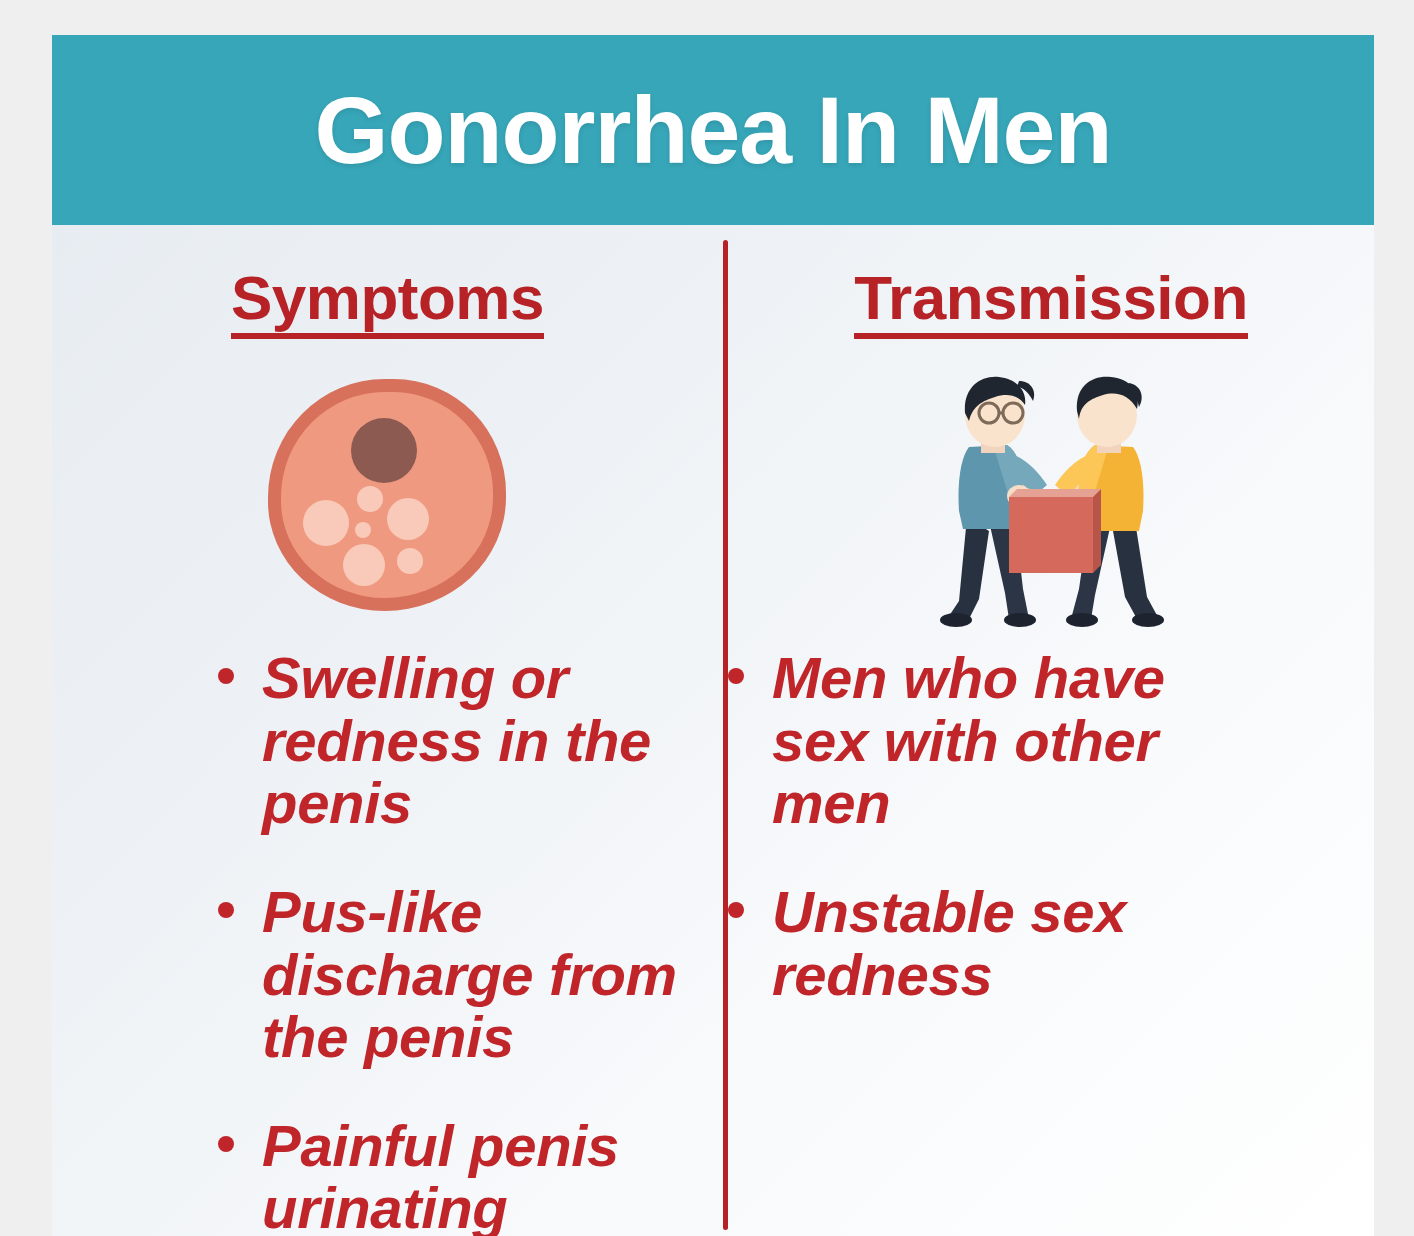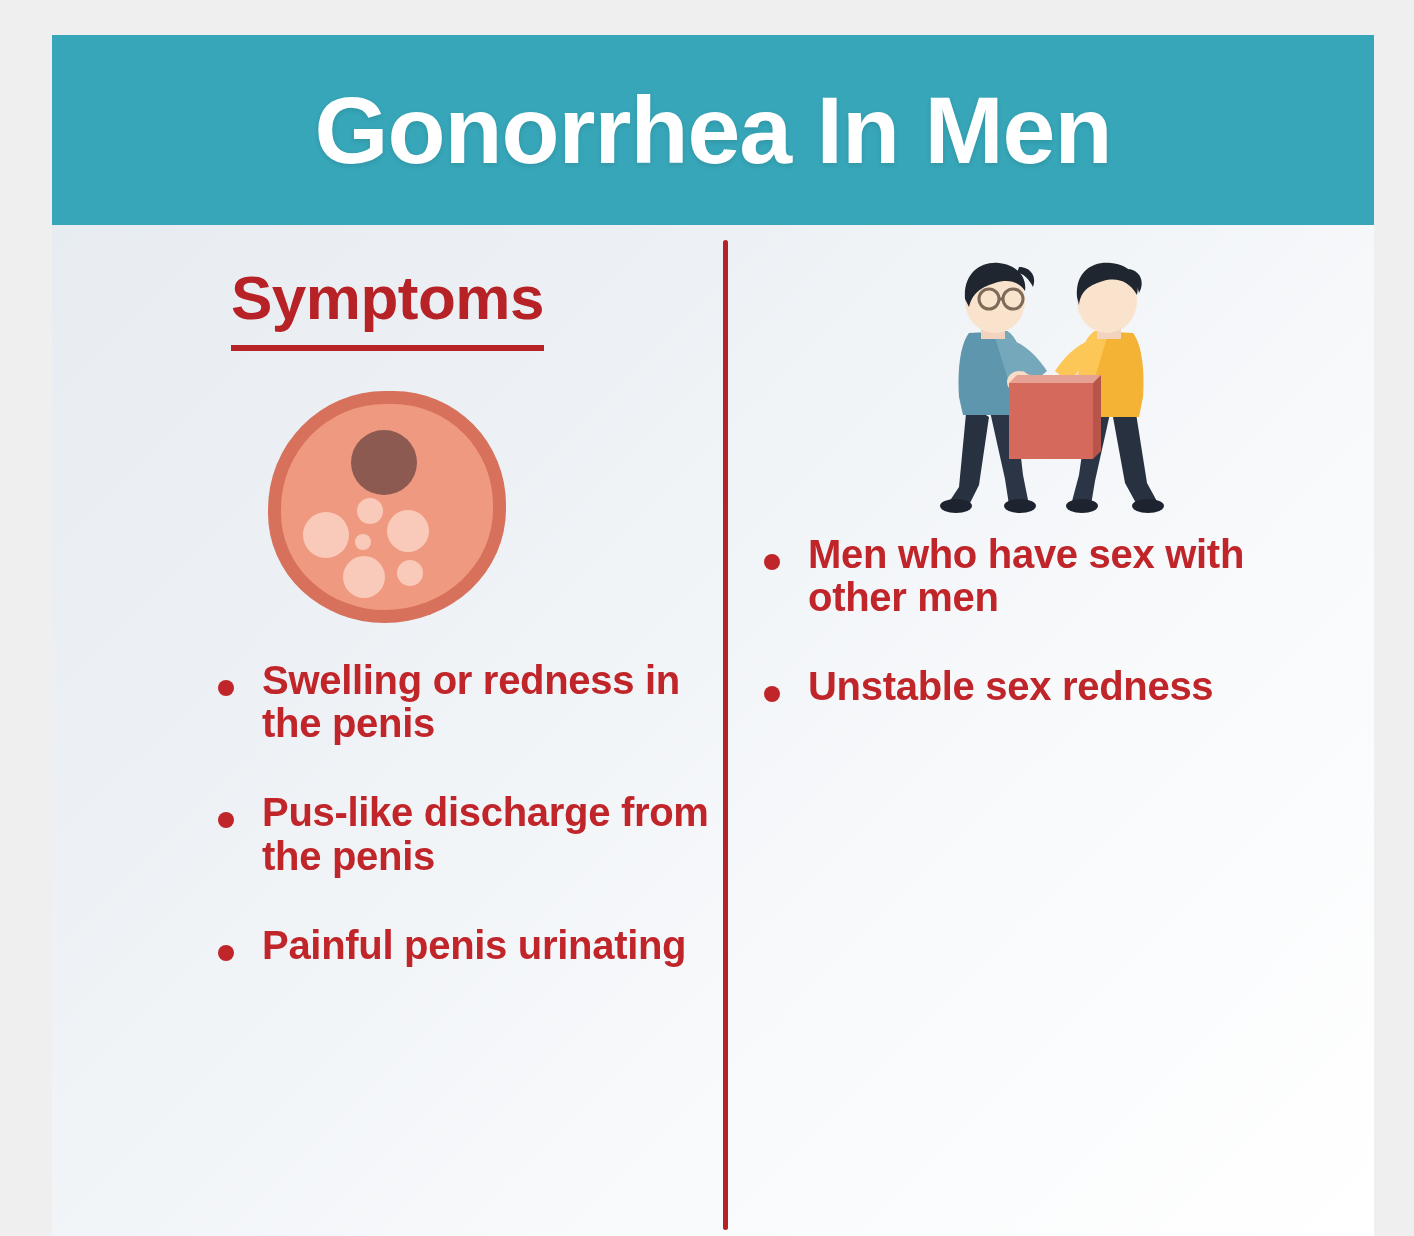--- a/index.html
+++ b/index.html
@@ -78,58 +78,59 @@
     color: #b62225;
     font-size: 62px;
     font-weight: bold;
     letter-spacing: -0.5px;
     padding-top: 42px;
     line-height: 1;
   }
   .col-heading .ul {
     display: inline-block;
     border-bottom: 6px solid #b62225;
-    padding-bottom: 16px;
+    padding-bottom: 4px;
   }
 
   .art-slot {
     height: 300px;
     display: flex;
     align-items: center;
     justify-content: center;
     margin-top: 8px;
   }
 
   
   .bullets {
     list-style: none;
     margin: 0;
     padding: 0;
   }
   .bullets li {
     position: relative;
     color: #c0252a;
-    font-size: 40px;
+    font-size: 58px;
     font-weight: bold;
     line-height: 1.08;
     letter-spacing: -0.3px;
     margin-bottom: 46px;
+    font-style: italic;
   }
   .bullets li::before {
     content: "";
     position: absolute;
     width: 16px;
     height: 16px;
     border-radius: 50%;
     background: #c0252a;
     left: -44px;
     top: 21px;
   }
   .left .bullets  { margin-left: 210px; width: 450px; }
-  .right .bullets { margin-left: 80px; width: 490px; }
+  .right .bullets { margin-left: 44px; width: 490px; }
 
   
   .bacteria-wrap { position: relative; width: 290px; height: 272px; }
   .spike {
     position: absolute;
     left: 50%;
     top: 50%;
     width: 7px;
     height: 150px;
     margin-left: -3.5px;
@@ -227,20 +228,23 @@
 
       <ul class="bullets">
         <li>Swelling or redness in the penis</li>
         <li>Pus-like discharge from the penis</li>
         <li>Painful penis urinating</li>
       </ul>
     </div>
 
     <div class="column right">
 
+      <div class="col-heading">
+        <span class="ul">Transmission</span>
+      </div>
 
       <div class="art-slot">
         <div class="men-wrap">
           <svg width="256" height="272" viewBox="0 0 256 272" xmlns="http://www.w3.org/2000/svg">
 
             <path d="M44 156 L36 240 L24 258 L46 258 L56 238 L66 170 Z" fill="#28313f"></path>
 
             <path d="M66 160 L82 232 L86 258 L106 258 L100 228 L92 158 Z" fill="#2b3545"></path>
 
             <ellipse cx="33" cy="259" rx="16" ry="7" fill="#1d242f"></ellipse>

